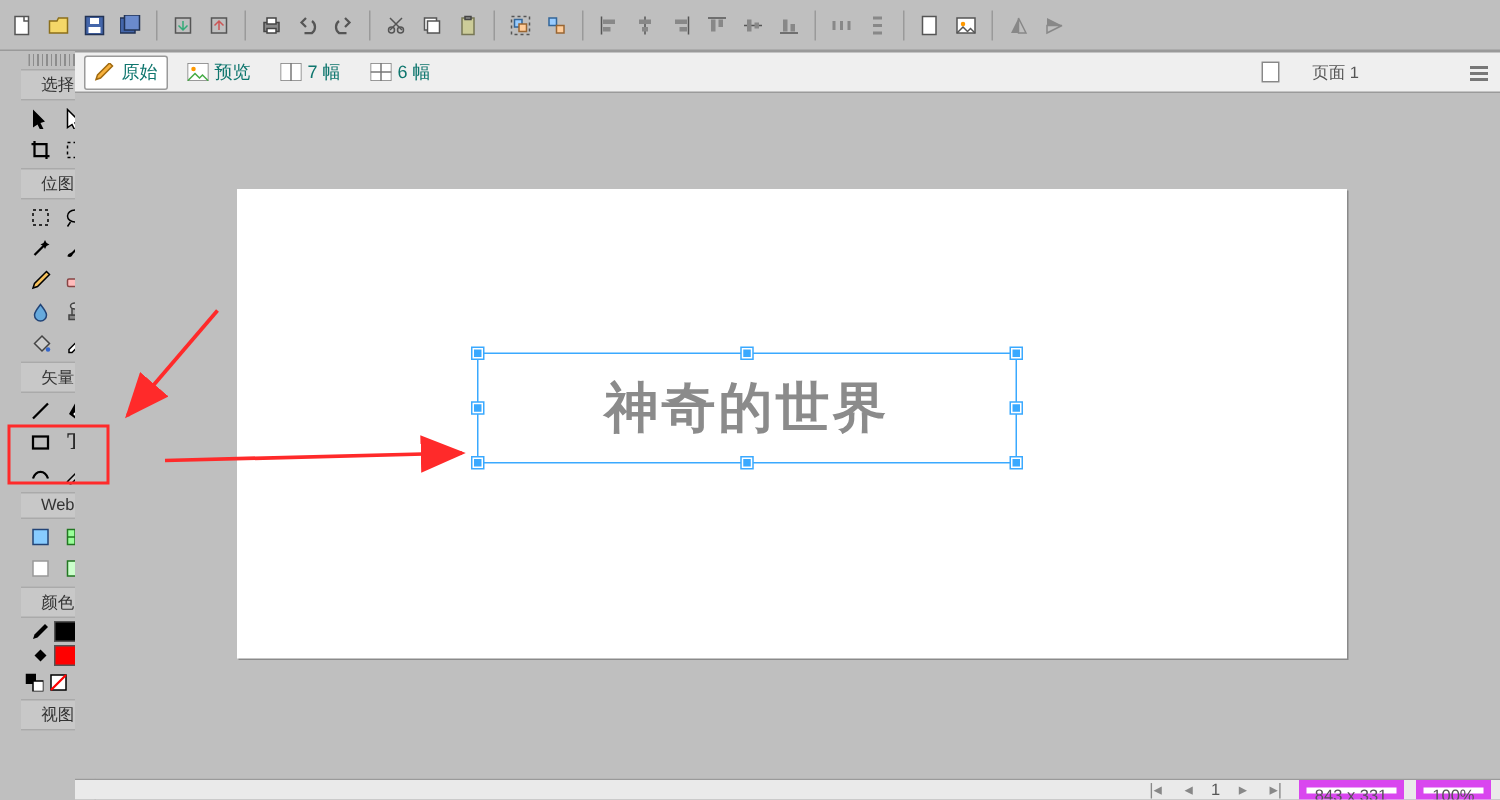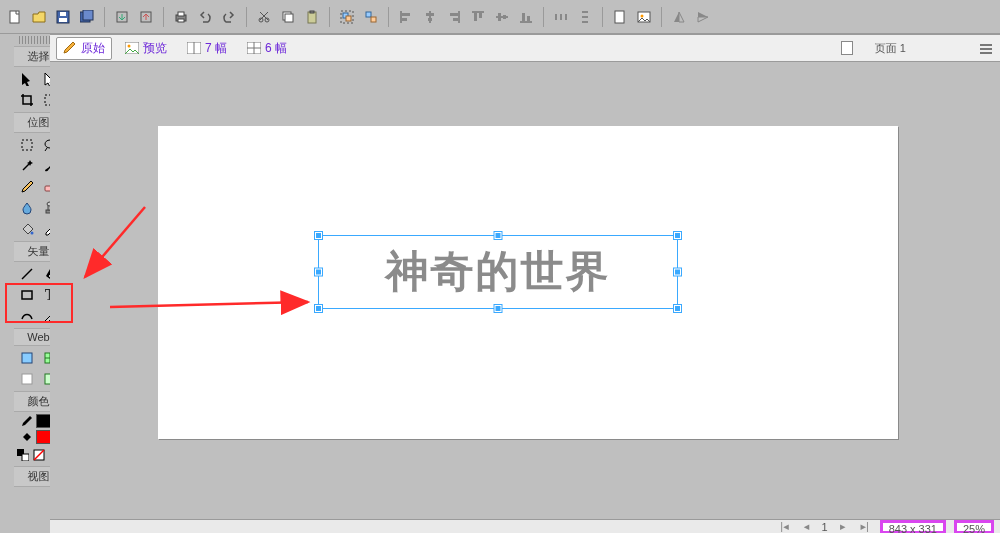--- a/index.html
+++ b/index.html
@@ -127,21 +127,21 @@
     border-bottom: 1px solid #9a9a9a;
     display: flex; align-items: center;
     padding: 0 6px;
     gap: 6px;
   }
   .vb-btn {
     display: flex; align-items: center; gap: 4px;
     padding: 2px 6px;
     border: 1px solid transparent;
     font-size: 12px;
-    color: #6d28d9;
+    color: #0f766e;
   }
   .vb-btn.active {
     border: 1px solid #9a9a9a;
     background: #fff;
     border-radius: 2px;
   }
   .vb-icon {
     width: 14px; height: 12px;
     display: inline-block;
   }
@@ -174,21 +174,21 @@
 
   
   .text-object {
     position: absolute;
     left: 160px; top: 109px;
     width: 360px; height: 74px;
     border: 1px solid #3aa9ff;
     display: flex; align-items: center; justify-content: center;
   }
   .text-object .txt {
-    font-size: 43px;
+    font-size: 36px;
     font-weight: 600;
     color: #8b8b8b;
     letter-spacing: 2px;
     white-space: nowrap;
   }
   .handle {
     position: absolute;
     width: 7px; height: 7px;
     background: #3aa9ff;
     border: 1px solid #fff;
@@ -220,21 +220,21 @@
     background: #eaeaea;
     border-top: 1px solid #9a9a9a;
     display: flex; align-items: center;
     font-size: 11px;
     color: #555;
     padding: 0 6px;
     gap: 8px;
   }
   .status-spacer { flex:1; }
   .status-cell {
-    border: 3px solid #d946ef;
+    border: 5px solid #d946ef;
     background: #fff;
     padding: 0 6px;
     height: 14px;
     line-height: 12px;
   }
   .nav-btn {
     width: 14px; height: 12px;
     display:flex; align-items:center; justify-content:center;
     color:#888;
   }
@@ -697,14 +697,14 @@
 </div>
 
 <div class="status-bar">
   <div class="status-spacer"></div>
   <div class="nav-btn">|◂</div>
   <div class="nav-btn">◂</div>
   <span>1</span>
   <div class="nav-btn">▸</div>
   <div class="nav-btn">▸|</div>
   <div class="status-cell">843 x 331</div>
-  <div class="status-cell">25%</div>
+  <div class="status-cell">100%</div>
 </div>
 
 </body></html>

